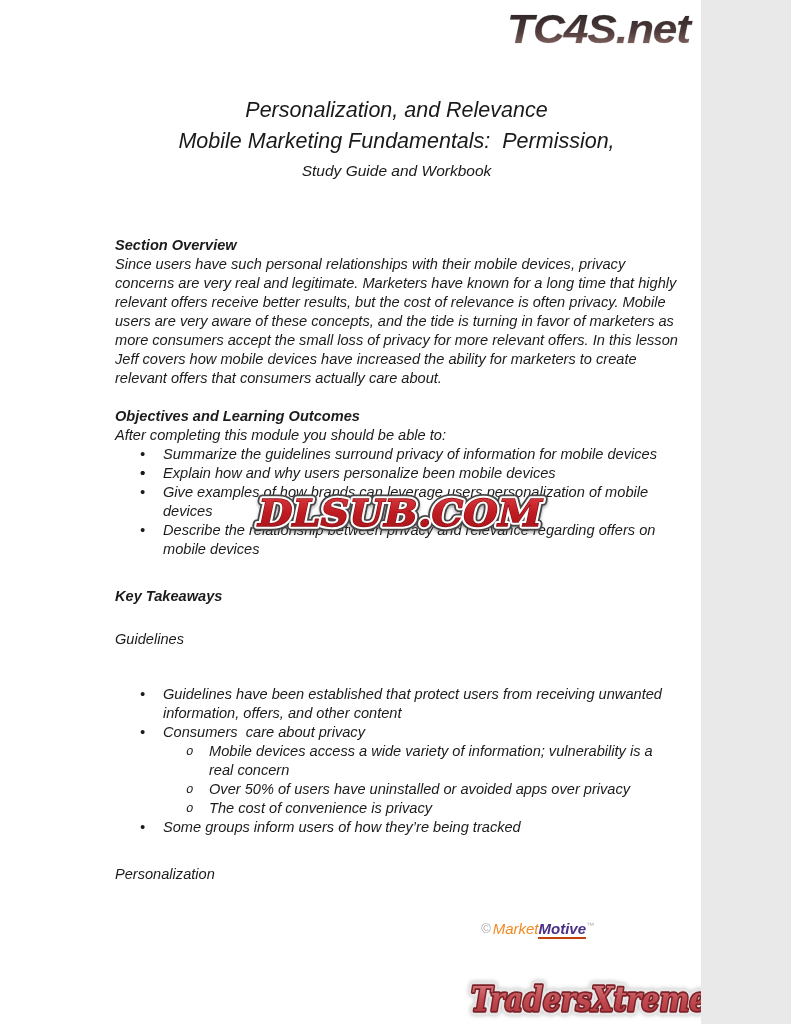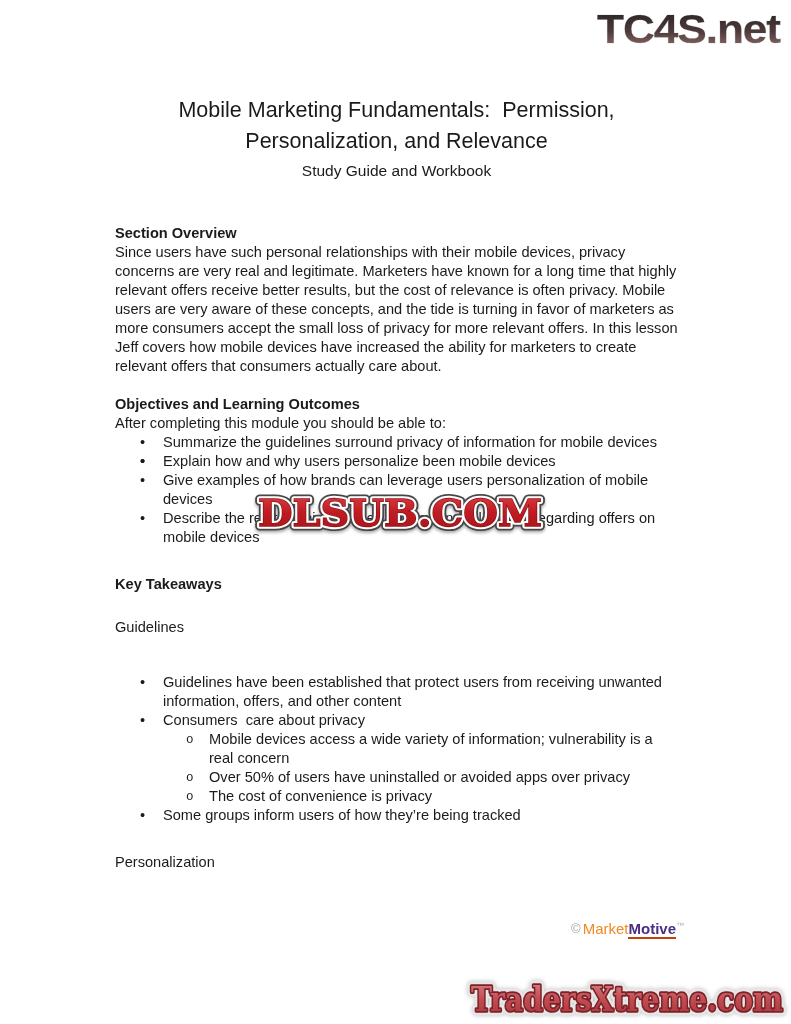--- a/index.html
+++ b/index.html
@@ -1,38 +1,39 @@
 <!DOCTYPE html>
 <html><head>
 <meta charset="utf-8">
 <style>
   html,body{margin:0;padding:0;background:#e9e9e9;}
   .page{
     position:relative;
-    width:791px;height:1024px;
+    width:701px;height:1024px;
     background:#ffffff;
     overflow:hidden;
     font-family:"Liberation Sans", sans-serif;
+    font-style:italic;
   }
 
   
   .tc4s{position:absolute;top:2px;right:5px;width:195px;height:50px;}
 
   
   .content{
     position:absolute;left:115px;top:0;width:563px;
     font-size:14.6px;line-height:19px;color:#1b1b1b;
   }
   .title-block{margin-top:95px;text-align:center;color:#1a1a1a;}
   .title-line{display:block;font-size:21.5px;line-height:31px;white-space:pre-wrap;}
   .subtitle{display:block;font-size:15.5px;line-height:25px;margin-top:1px;}
 
   .h-bold{font-weight:bold;}
   .mt-blank{margin-top:19px;}
-  .sec-overview-h{margin-top:41px;}
+  .sec-overview-h{margin-top:53px;}
   .keytake-h{margin-top:28px;}
   .guidelines-h{margin-top:24px;}
   .guide-list{margin-top:36px;}
   .personalization-h{margin-top:28px;}
   .prewrap{white-space:pre-wrap;}
 
   .li{position:relative;padding-left:48px;}
   .li .marker{position:absolute;left:25px;top:0;}
   .li.sub{padding-left:94px;}
   .li.sub .marker{left:71px;font-family:"Liberation Mono",monospace;font-size:12.5px;top:1px;}
@@ -70,22 +71,22 @@
         <stop offset="0.55" stop-color="#4e3a3a"></stop>
         <stop offset="1" stop-color="#9a7673"></stop>
       </linearGradient>
     </defs>
     <text class="sans" x="6" y="41" font-size="41" fill="url(#tcgrad)" stroke="#cfcfcf" stroke-width="0.7" paint-order="stroke" textLength="183" lengthAdjust="spacingAndGlyphs">TC4S.net</text>
   </svg>
 
   <div class="content">
 
     <div class="title-block">
+      <span class="title-line">Personalization, and Relevance</span>
       <span class="title-line">Mobile Marketing Fundamentals:  Permission,</span>
-      <span class="title-line">Personalization, and Relevance</span>
       <span class="subtitle">Study Guide and Workbook</span>
     </div>
 
     <div class="h-bold sec-overview-h">Section Overview</div>
     <div>Since users have such personal relationships with their mobile devices, privacy concerns are very real and legitimate. Marketers have known for a long time that highly relevant offers receive better results, but the cost of relevance is often privacy. Mobile users are very aware of these concepts, and the tide is turning in favor of marketers as more consumers accept the small loss of privacy for more relevant offers. In this lesson Jeff covers how mobile devices have increased the ability for marketers to create relevant offers that consumers actually care about.</div>
 
     <div class="h-bold mt-blank">Objectives and Learning Outcomes</div>
     <div>After completing this module you should be able to:</div>
 
     <div>

